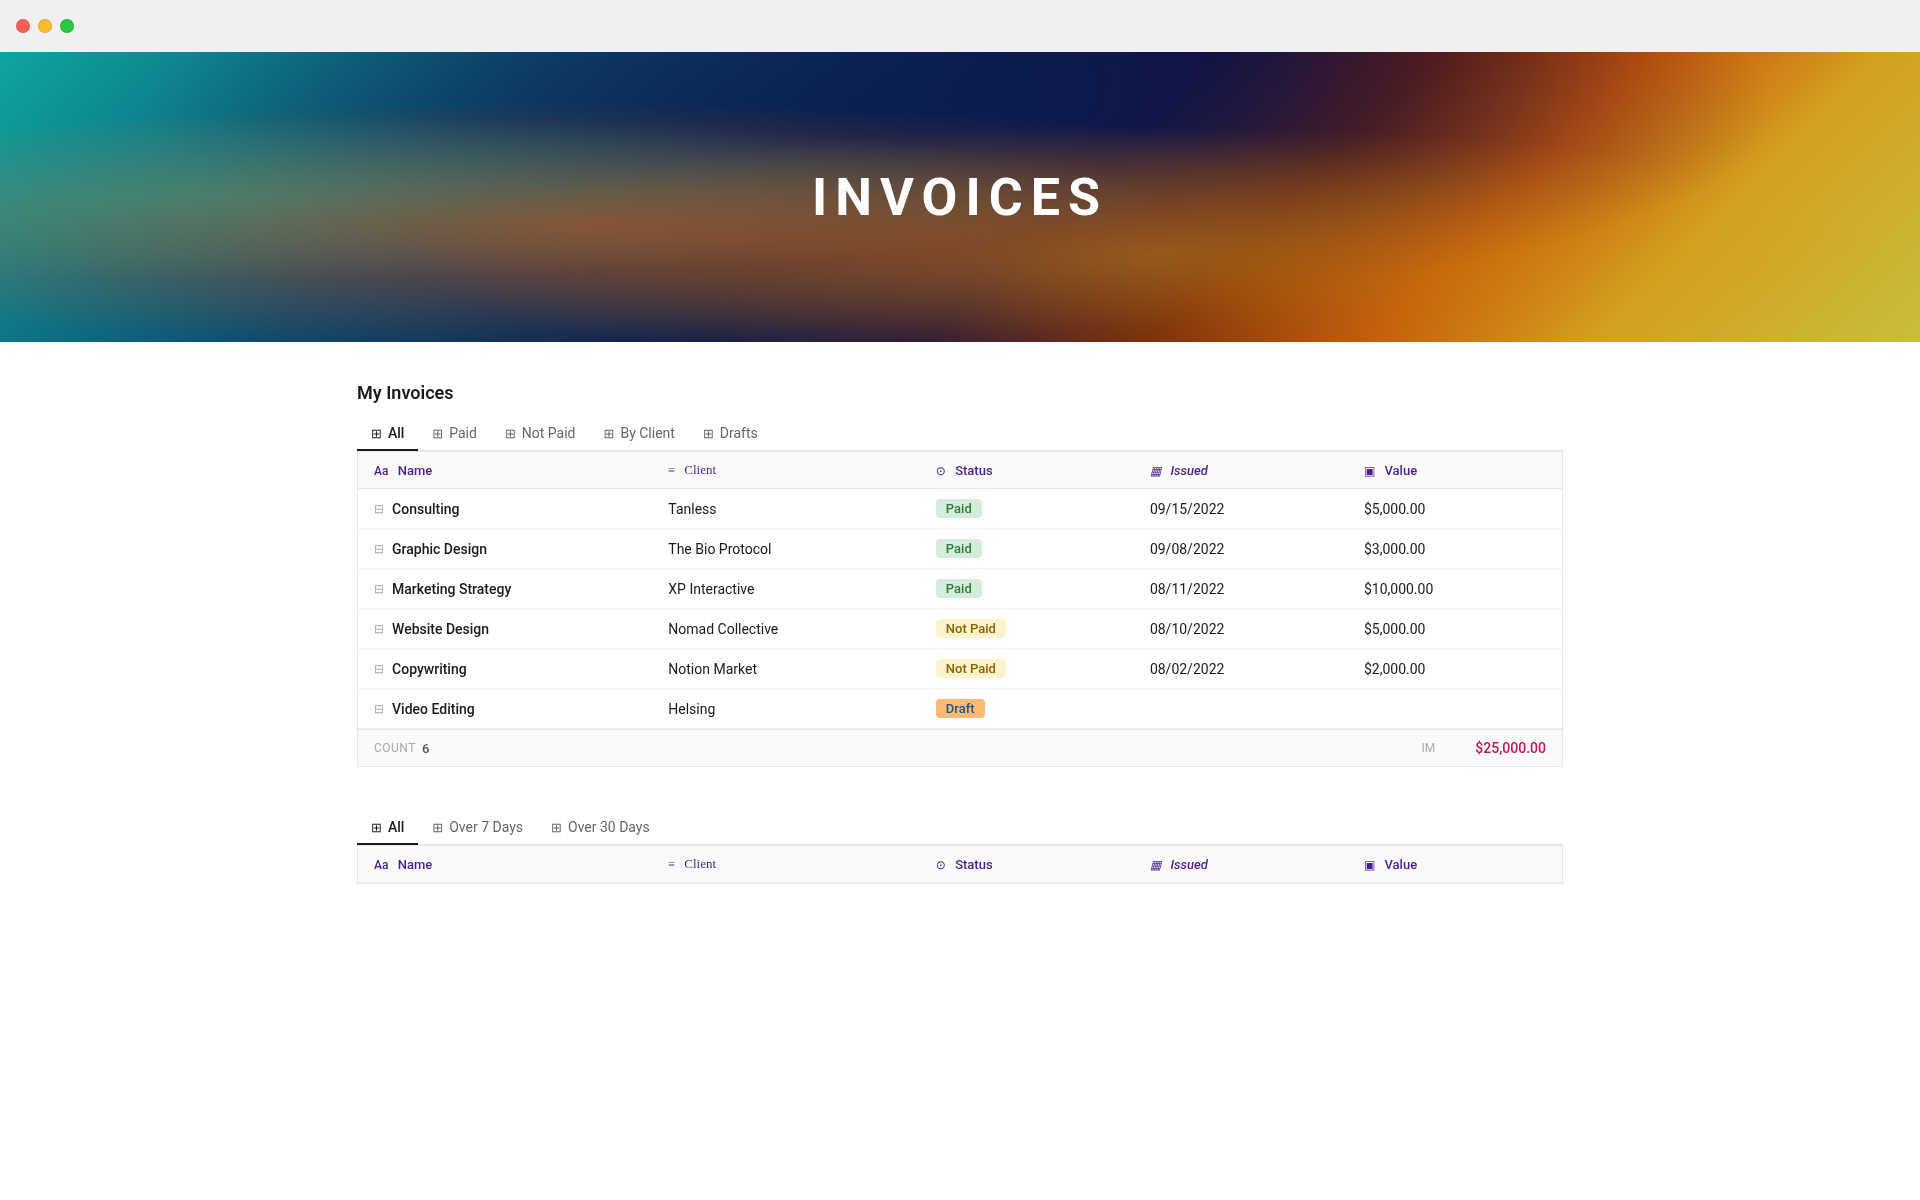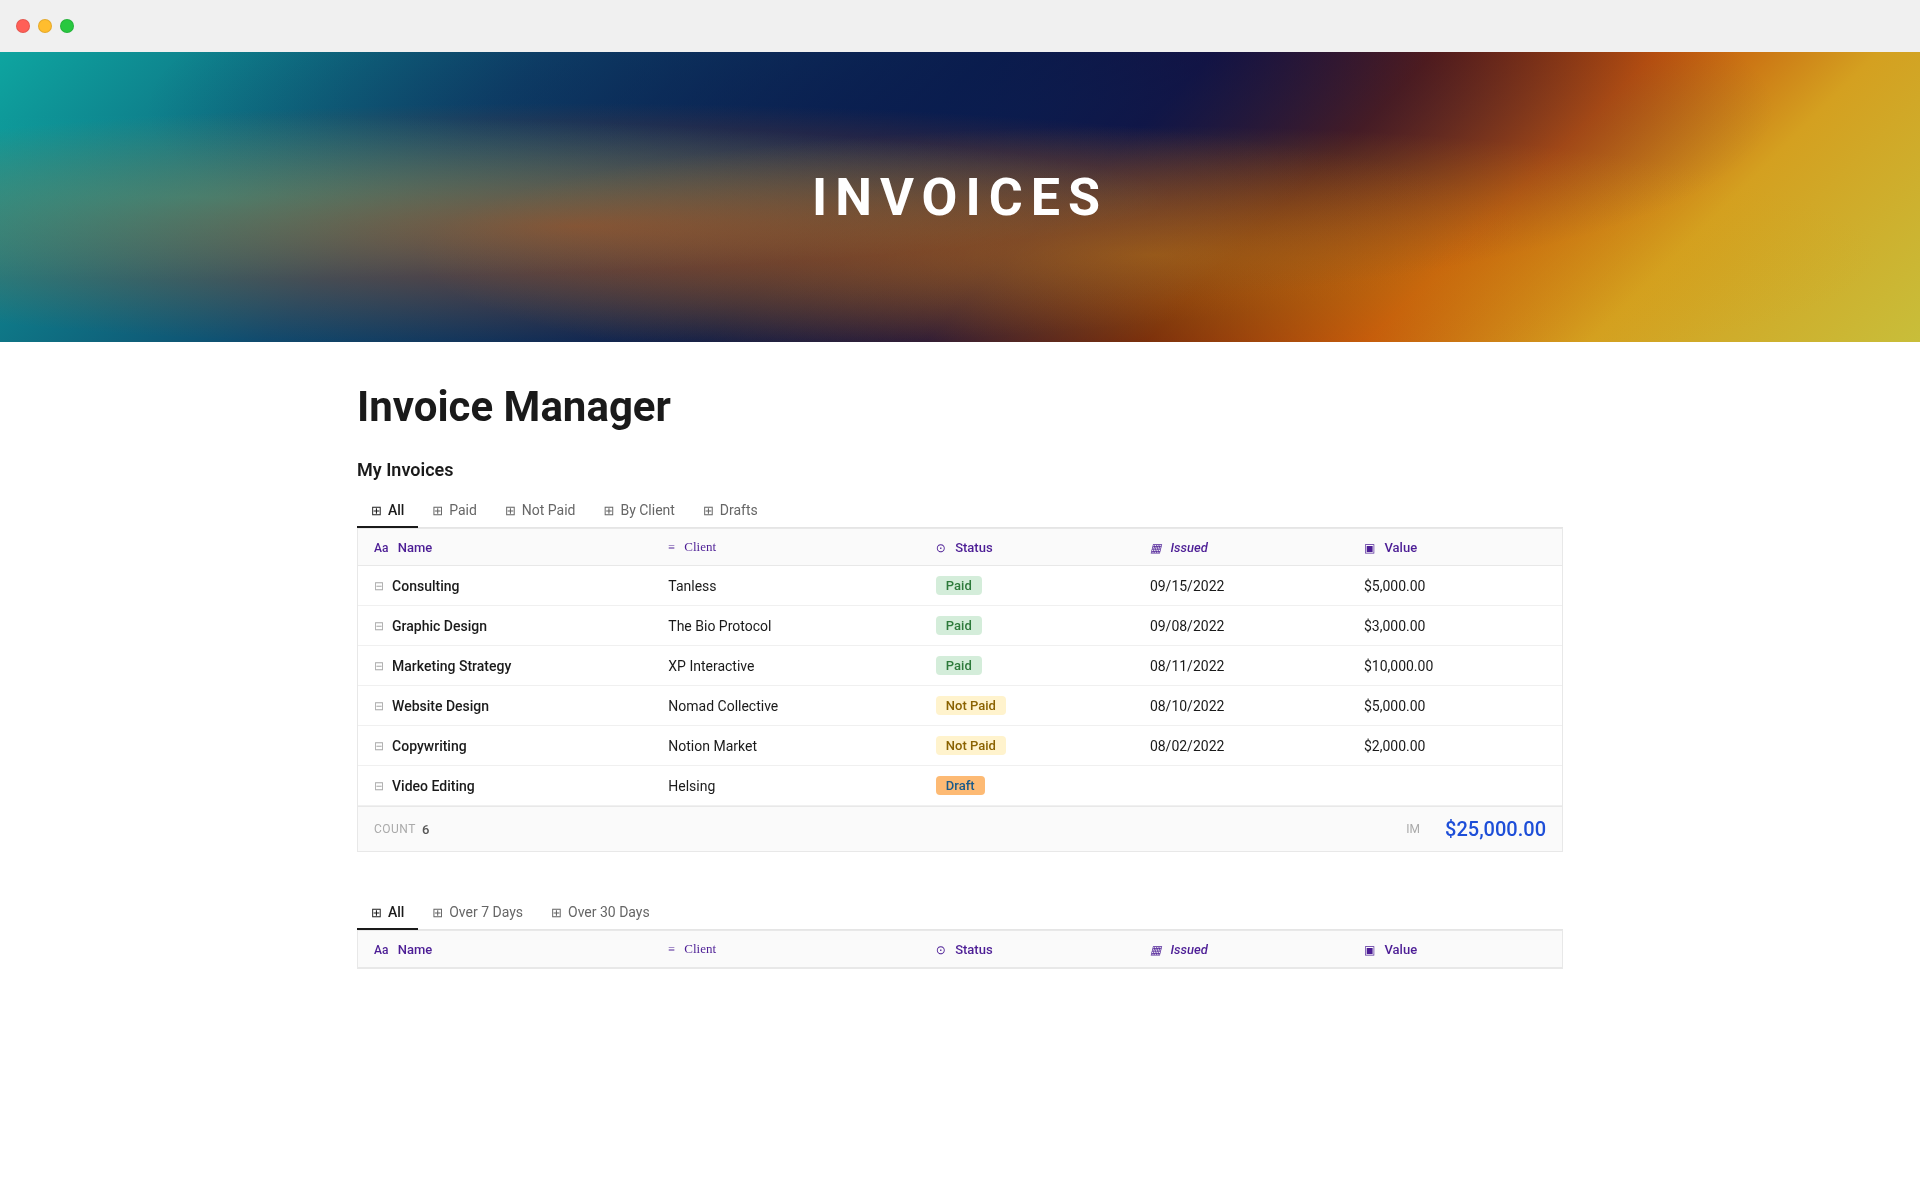--- a/index.html
+++ b/index.html
@@ -237,23 +237,24 @@
       font-weight: 500;
     }
 
     .total-label {
       font-size: 12px;
       color: #aaa;
       margin-right: 4px;
     }
 
     .total-value {
-      font-size: 20px;
-      color: #1d4ed8;
-      font-weight: 500;
+      font-size: 14px;
+      color: #be185d;
+      font-weight: 500;
+      margin-left: 15px;
     }
 
     .section-gap {
       margin-top: 44px;
     }
   </style>
 </head>
 <body>
 
 <div class="title-bar">
@@ -261,21 +262,20 @@
   <div class="traffic-light" id="tl-min" style="background:#ffbd2e; border: 1px solid rgba(0,0,0,0.1);"></div>
   <div class="traffic-light" id="tl-max" style="background:#28c840; border: 1px solid rgba(0,0,0,0.1);"></div>
 </div>
 
 <div class="hero">
   <h1 class="hero-title">INVOICES</h1>
 </div>
 
 <div class="main-content">
 
-  <h1 class="page-title">Invoice Manager</h1>
 
   <div class="section">
     <h2 class="section-title">My Invoices</h2>
 
     <div class="tabs">
       <div class="tab active">
         <span class="tab-icon">⊞</span>
         <span>All</span>
       </div>
       <div class="tab">

